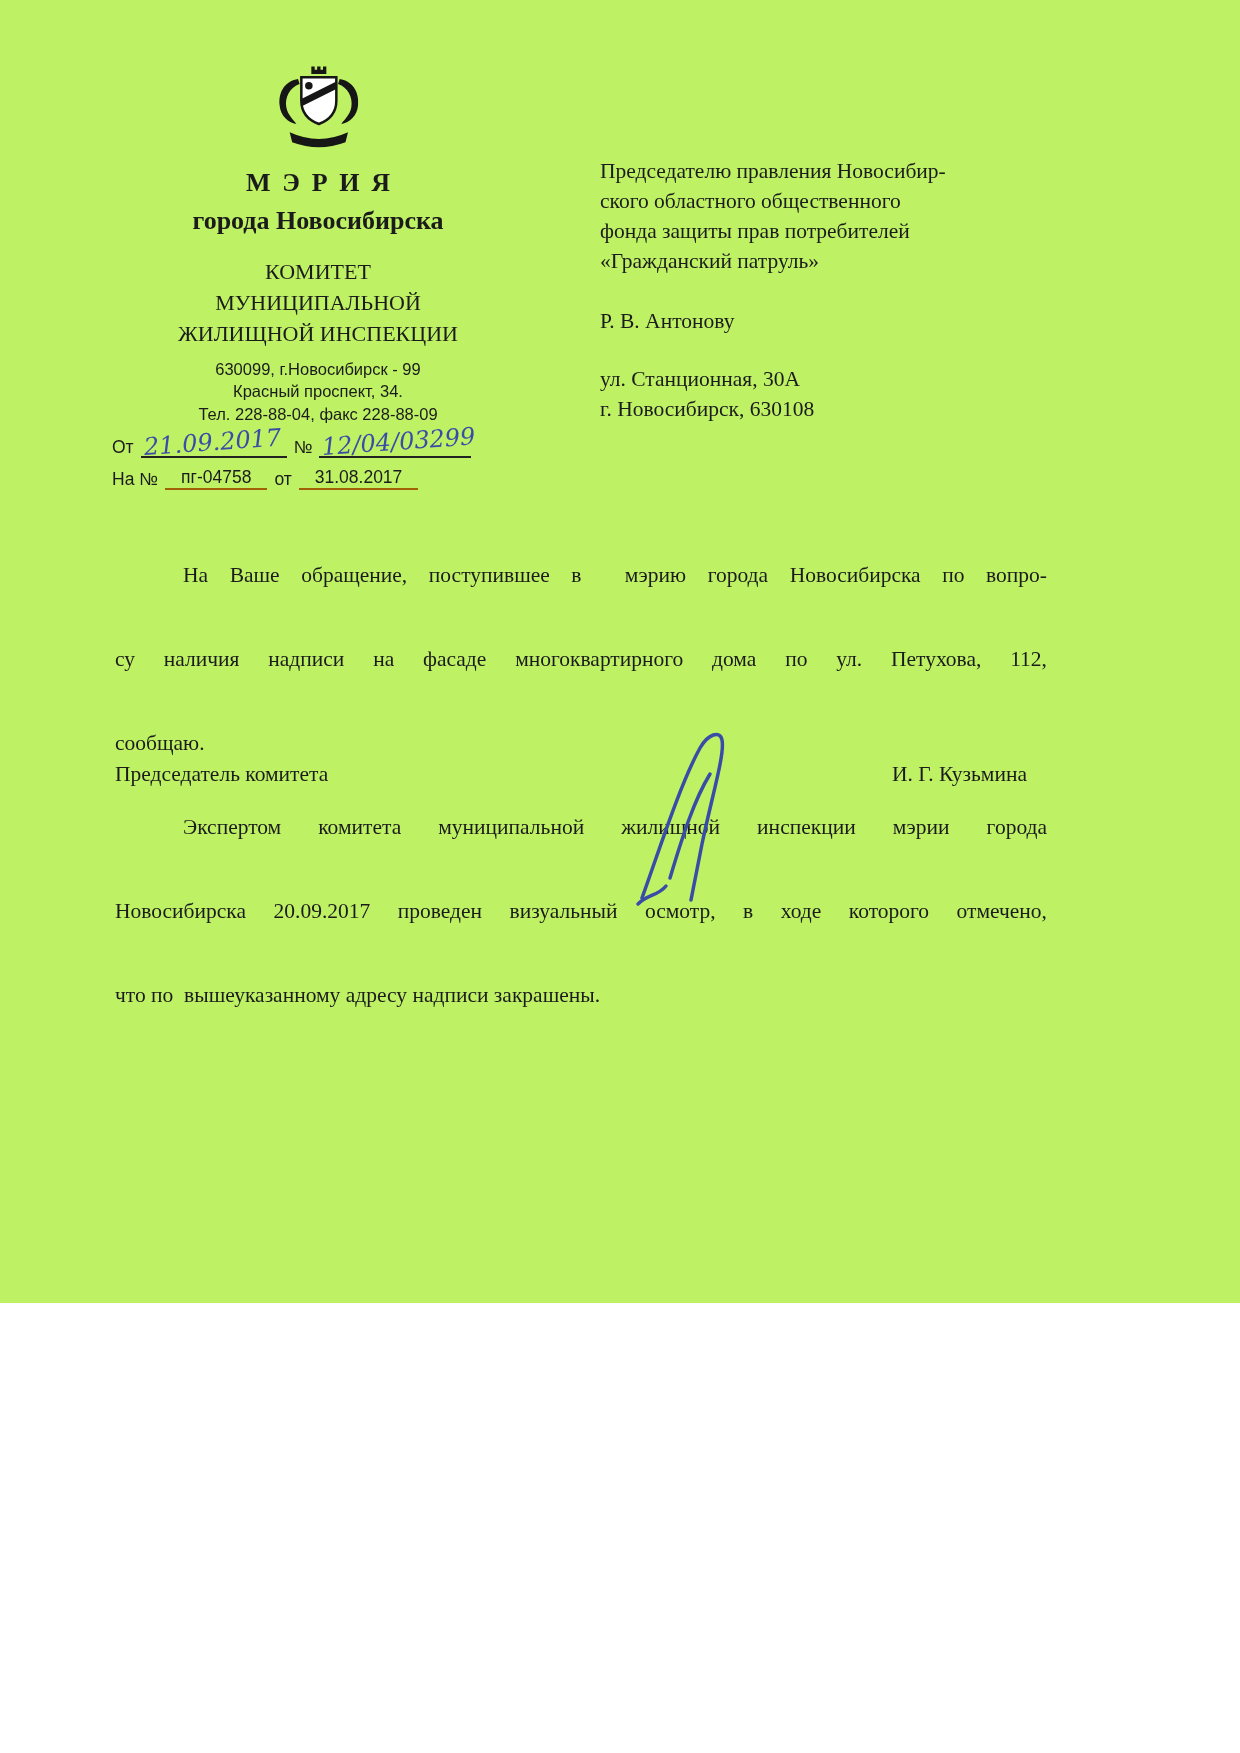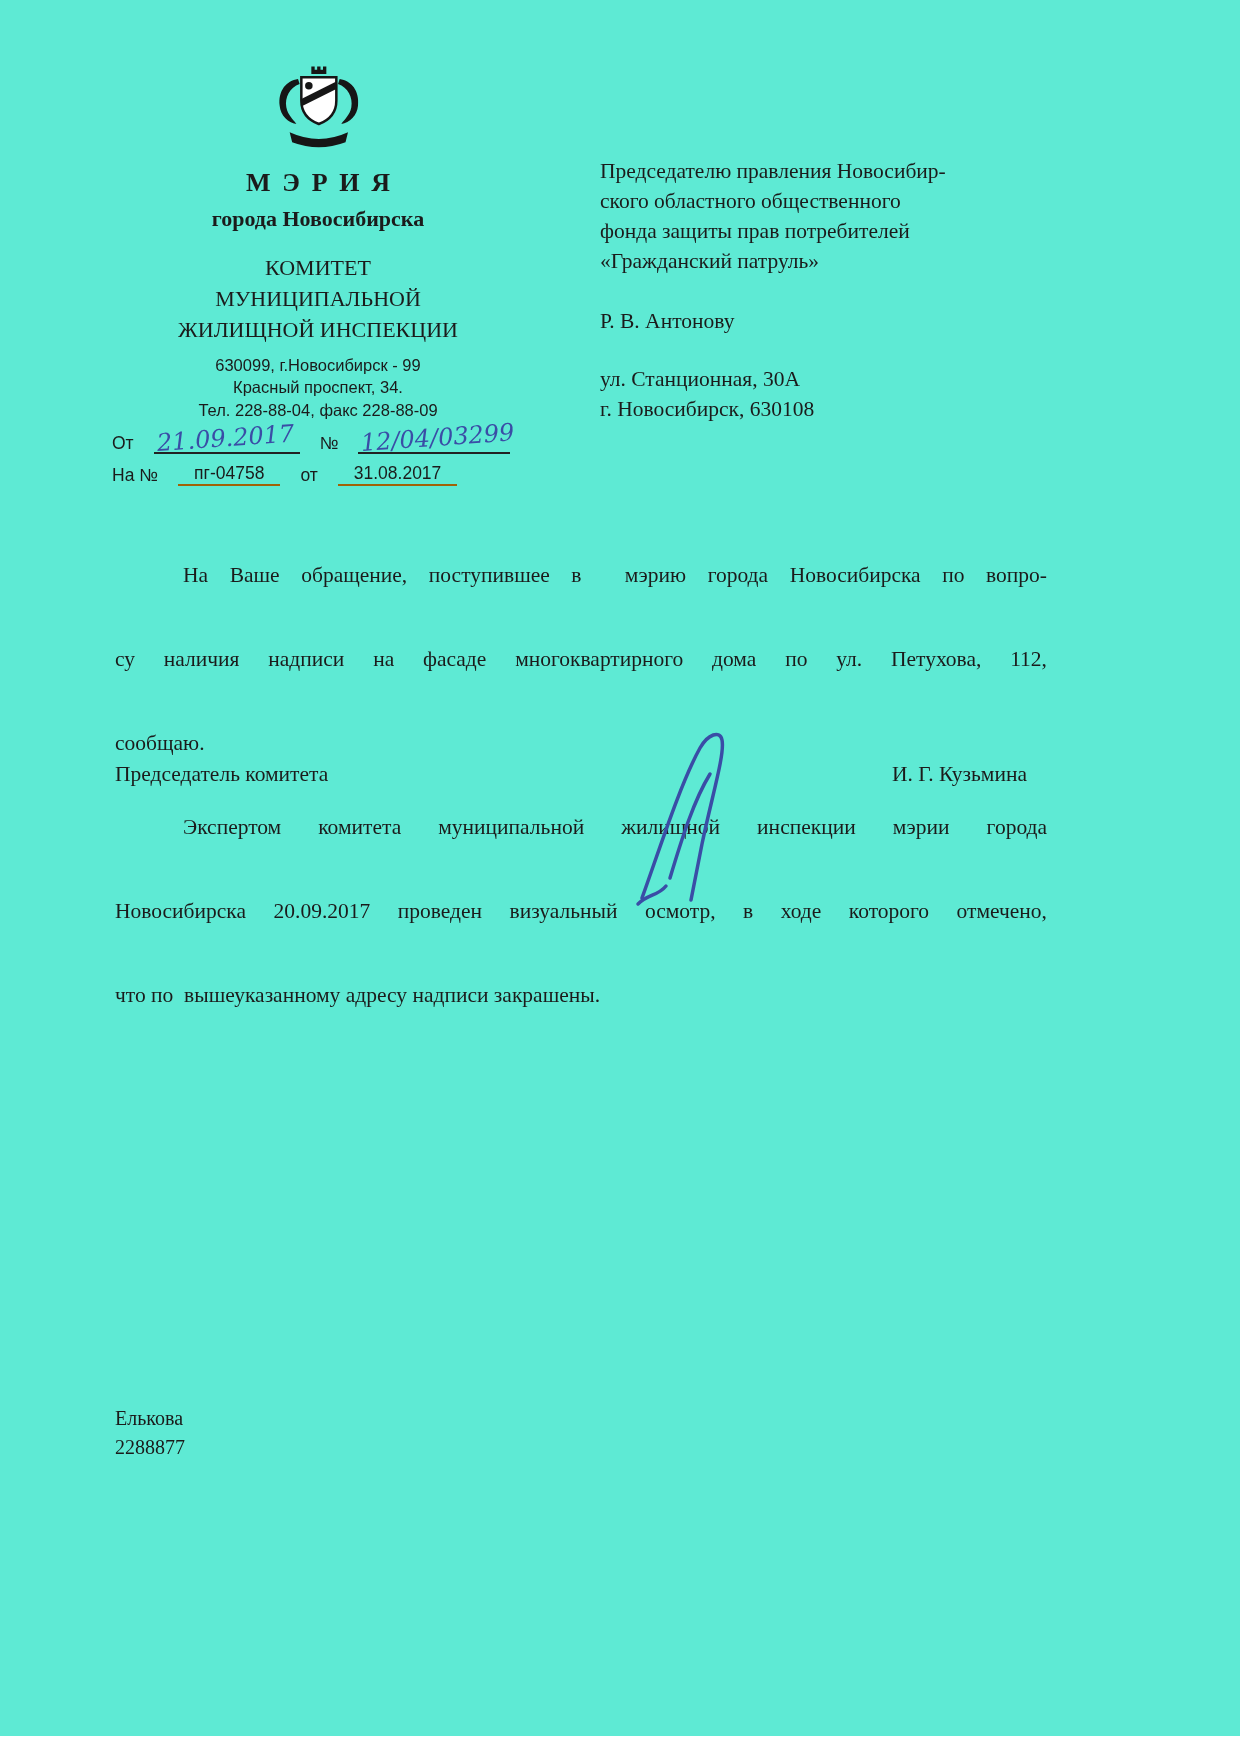--- a/index.html
+++ b/index.html
@@ -1,31 +1,31 @@
 <!DOCTYPE html>
 <html style="--ink: #3a4da6;"><head>
 <meta charset="utf-8">
 <style>
   :root { --ink: #3a4da6; }
   html, body { margin:0; padding:0; background:#ffffff; }
   .page {
-    position:relative; width:1240px; height:1736px; background:#5eead4;
+    position:relative; width:1240px; height:1303px; background:#bef264;
     font-family:"Liberation Serif", serif; color:#1b1b1b; overflow:hidden;
   }
 
   
   .lh-left { position:absolute; left:112px; top:62px; width:412px; text-align:center; }
   .emblem { display:block; margin:0 auto 12px auto; }
   .org-title { font-size:26px; font-weight:bold; letter-spacing:0.45em; padding-left:0.45em; }
-  .org-subtitle { font-size:22px; font-weight:bold; margin-top:8px; }
+  .org-subtitle { font-size:26px; font-weight:bold; margin-top:8px; }
   .committee { font-size:22px; line-height:1.42; margin-top:20px; }
   .contacts { font-family:"Liberation Sans", sans-serif; font-size:16.5px; line-height:1.38; margin-top:8px; }
 
   .from-line, .ref-line {
-    display:flex; align-items:flex-end; gap:20px; text-align:right;
+    display:flex; align-items:flex-end; gap:7px; text-align:right;
     font-family:"Liberation Sans", sans-serif; font-size:17.5px; margin-top:8px;
   }
   .ref-line { margin-top:9px; }
   .uline { position:relative; display:inline-block; border-bottom:2px solid #222; height:22px; }
   .u-date { width:146px; }
   .u-num  { width:152px; }
   .hand {
     position:absolute; left:4px; bottom:-5px; white-space:nowrap;
     font-family:"DejaVu Serif", serif; font-style:italic;
     color:var(--ink); font-size:24px;

